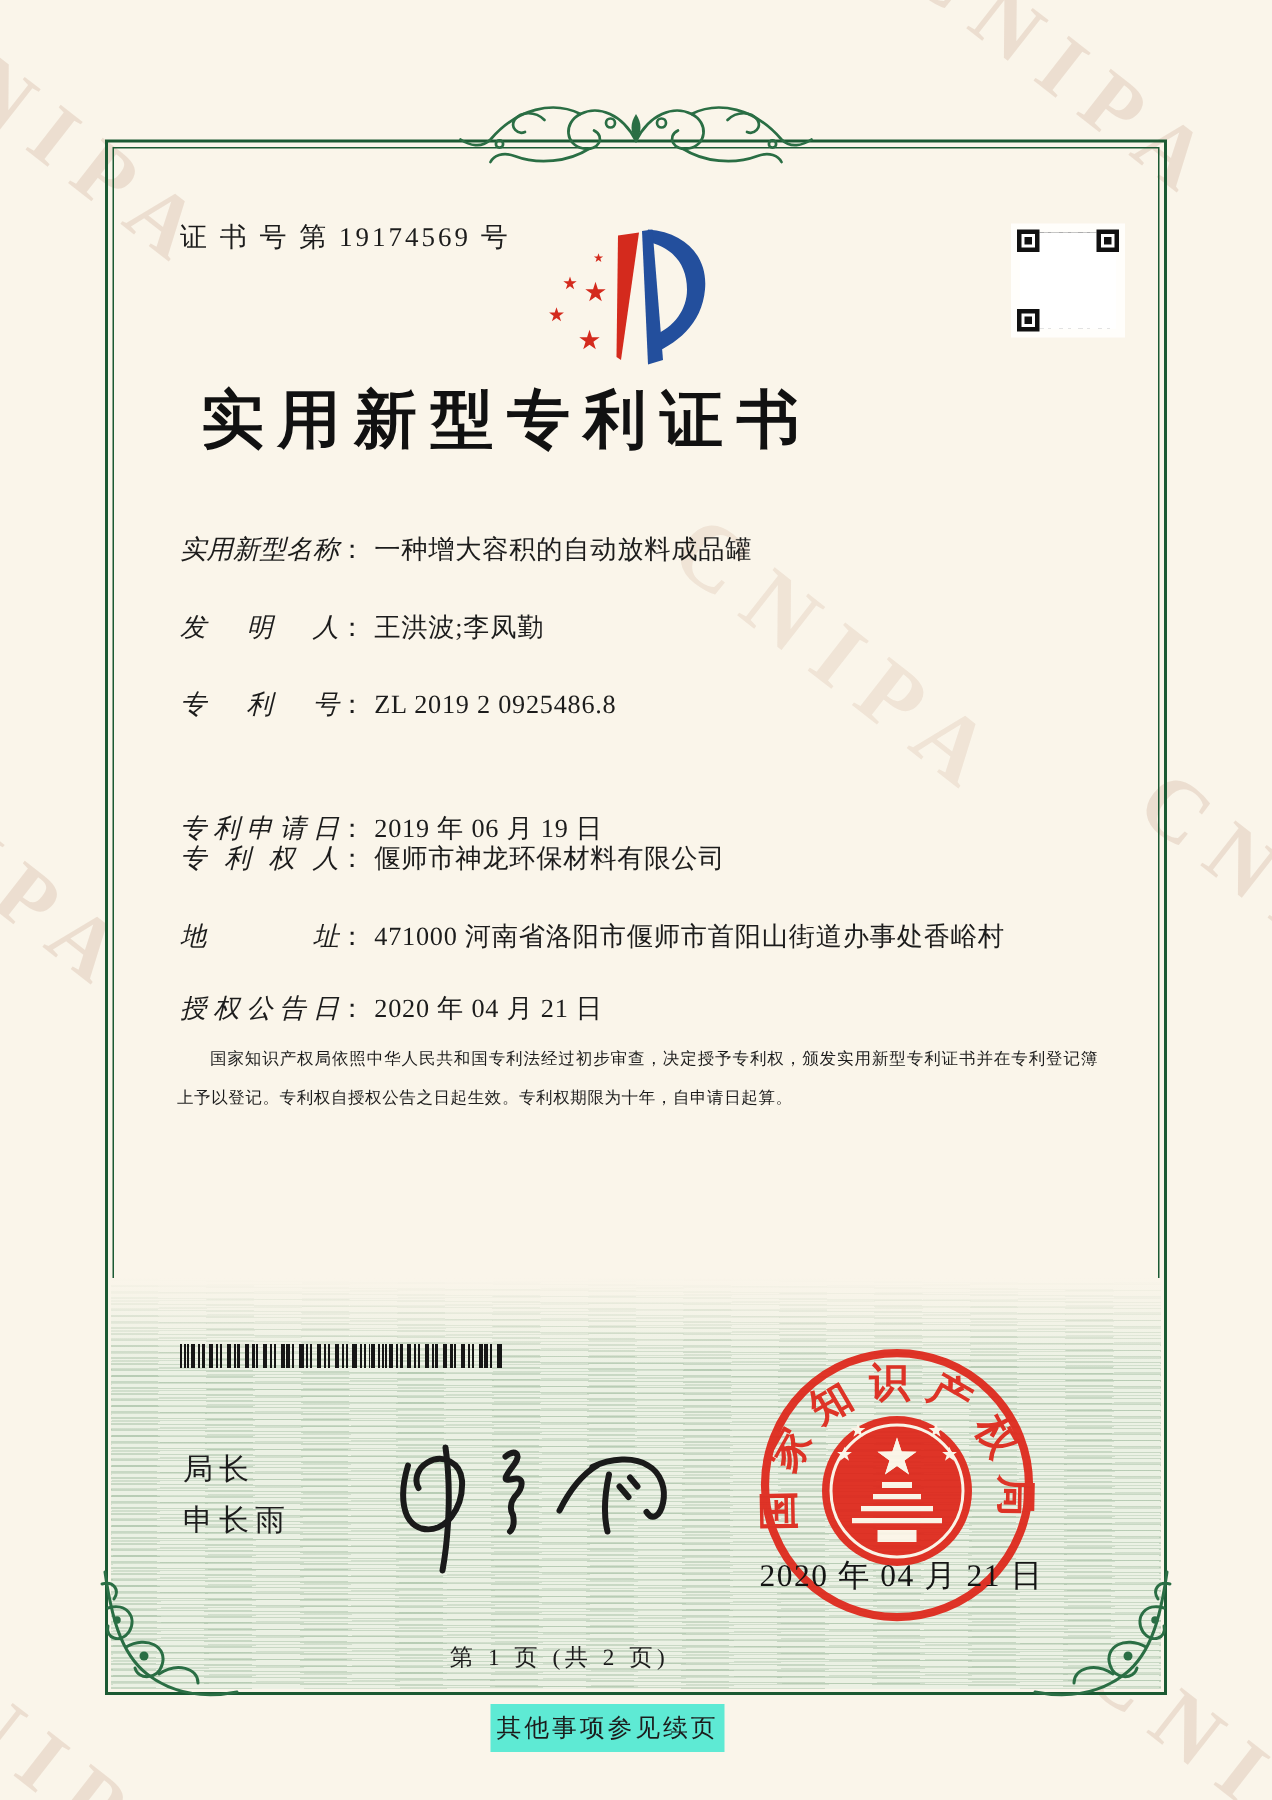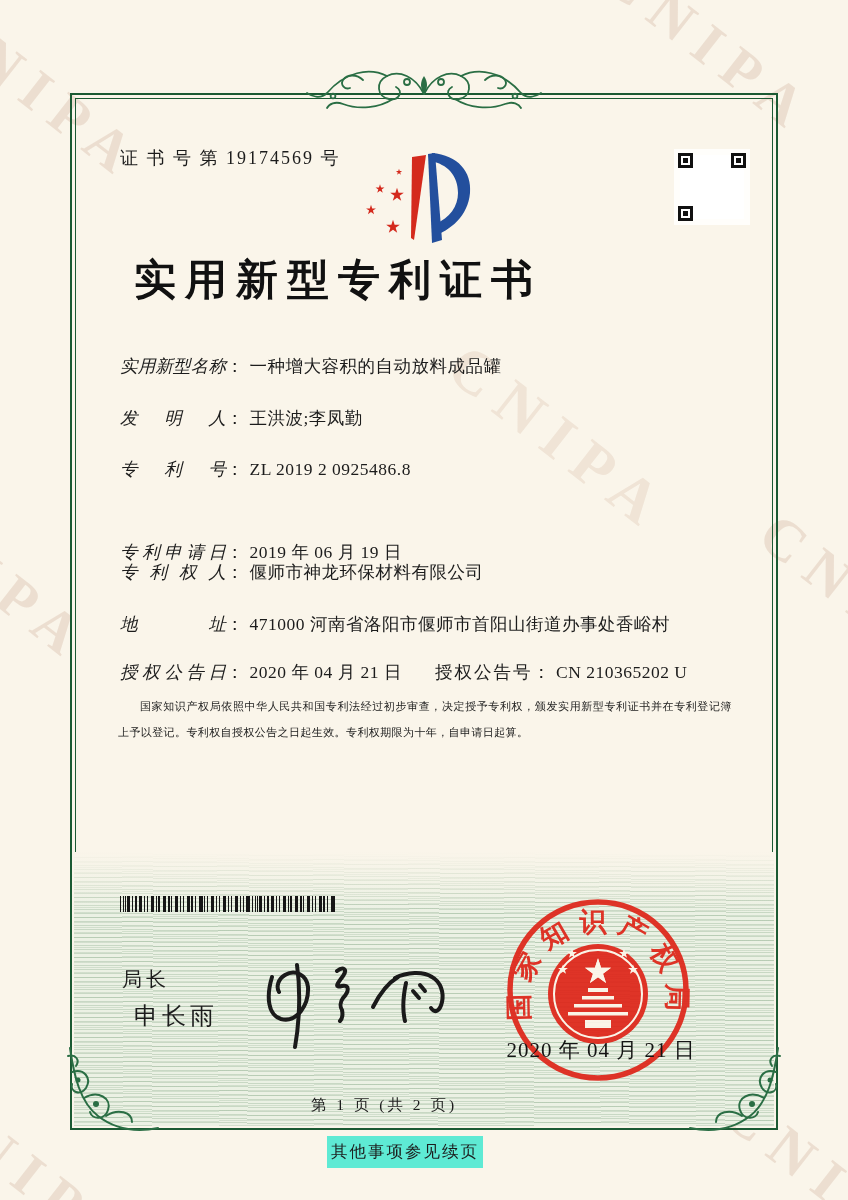--- a/index.html
+++ b/index.html
@@ -76,30 +76,30 @@
   .paras p{margin:0;text-indent:2em;letter-spacing:0.4px;}
   
   .barcode{
     left:120px;top:896px;width:216px;height:16px;
     background:
       repeating-linear-gradient(90deg,#161616 0 1.5px,transparent 1.5px 3px,#161616 3px 4px,transparent 4px 7.5px,#161616 7.5px 10px,transparent 10px 12px),
       repeating-linear-gradient(90deg,transparent 0 5px,#161616 5px 6px,transparent 6px 11px);
   }
   
   .signer-title{left:122px;top:966px;font-size:20px;letter-spacing:4px;font-family:"Liberation Sans","DejaVu Sans",sans-serif;}
-  .signer-name{left:134px;top:1000px;font-size:24px;letter-spacing:4px;font-family:Liberation Mono, monospace;}
+  .signer-name{left:122px;top:1000px;font-size:20px;letter-spacing:4px;font-family:Liberation Mono, monospace;}
   .signature{left:245px;top:935px;}
   
   .seal{left:502px;top:894px;}
   .seal-date{
     left:505px;top:1036px;width:192px;text-align:center;
     font-size:21px;color:#141414;letter-spacing:1px;
   }
   
-  .page-footer{left:76px;top:1095px;width:616px;text-align:center;font-size:15.5px;letter-spacing:3px;}
+  .page-footer{left:65px;top:1095px;width:616px;text-align:center;font-size:15.5px;letter-spacing:3px;}
   .note-box{
     left:327px;top:1136px;width:156px;height:32px;background:#5eead4;
     text-align:center;line-height:32px;font-size:16.5px;letter-spacing:2px;
   }
   svg{display:block;}
 </style>
 </head>
 <body>
 
 <span class="wm wm1">CNIPA</span>
@@ -192,23 +192,20 @@
   <span class="flabel">专利申请日</span><span class="fcolon">：</span><span class="fvalue">2019 年 06 月 19 日</span>
 </div>
 <div class="abs frow" style="top:560px;">
   <span class="flabel">专利权人</span><span class="fcolon">：</span><span class="fvalue">偃师市神龙环保材料有限公司</span>
 </div>
 <div class="abs frow" style="top:612px;">
   <span class="flabel">地址</span><span class="fcolon">：</span><span class="fvalue">471000 河南省洛阳市偃师市首阳山街道办事处香峪村</span>
 </div>
 <div class="abs frow" style="top:660px;">
   <span class="flabel">授权公告日</span><span class="fcolon">：</span><span class="fvalue">2020 年 04 月 21 日</span>
-  <span class="frow2">
-    <span class="flabel2">授权公告号</span><span class="fcolon">：</span><span class="fvalue">CN 210365202 U</span>
-  </span>
 </div>
 
 <div class="abs paras">
   <p>国家知识产权局依照中华人民共和国专利法经过初步审查，决定授予专利权，颁发实用新型专利证书并在专利登记簿上予以登记。专利权自授权公告之日起生效。专利权期限为十年，自申请日起算。</p>
 </div>
 
 <div class="abs barcode"></div>
 
 <div class="abs signer-title">局长</div>
 <div class="abs signer-name">申长雨</div>

